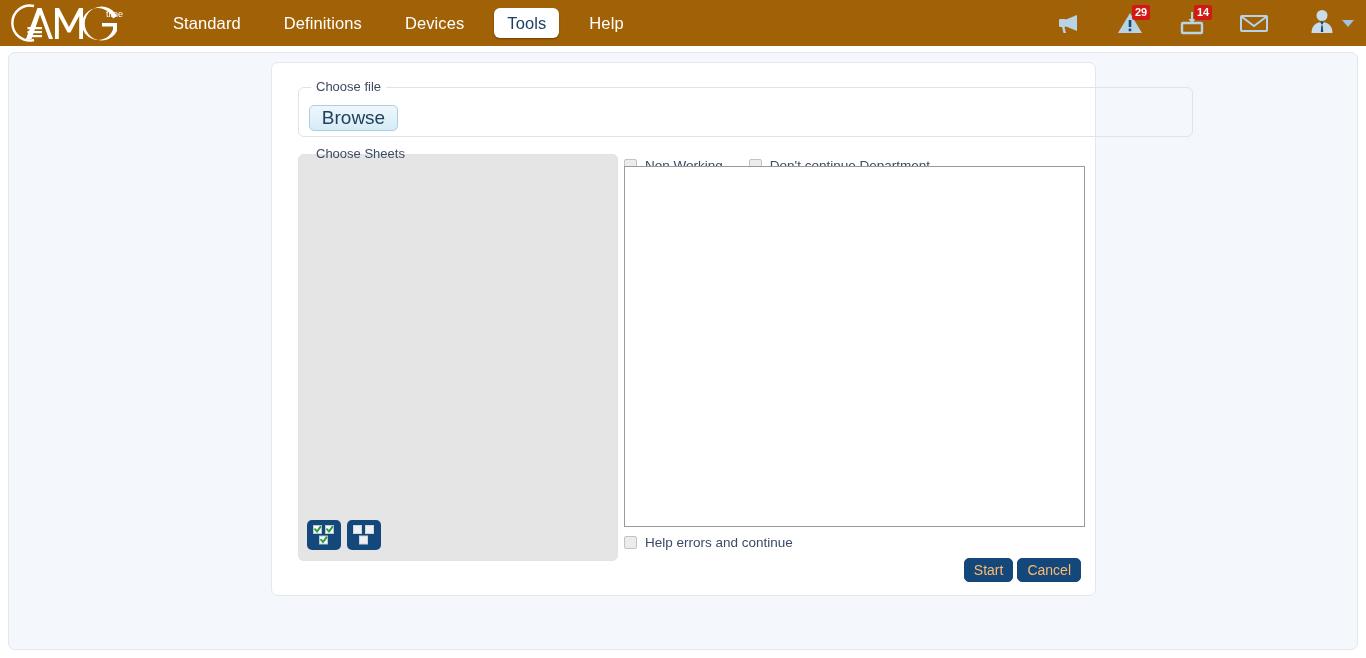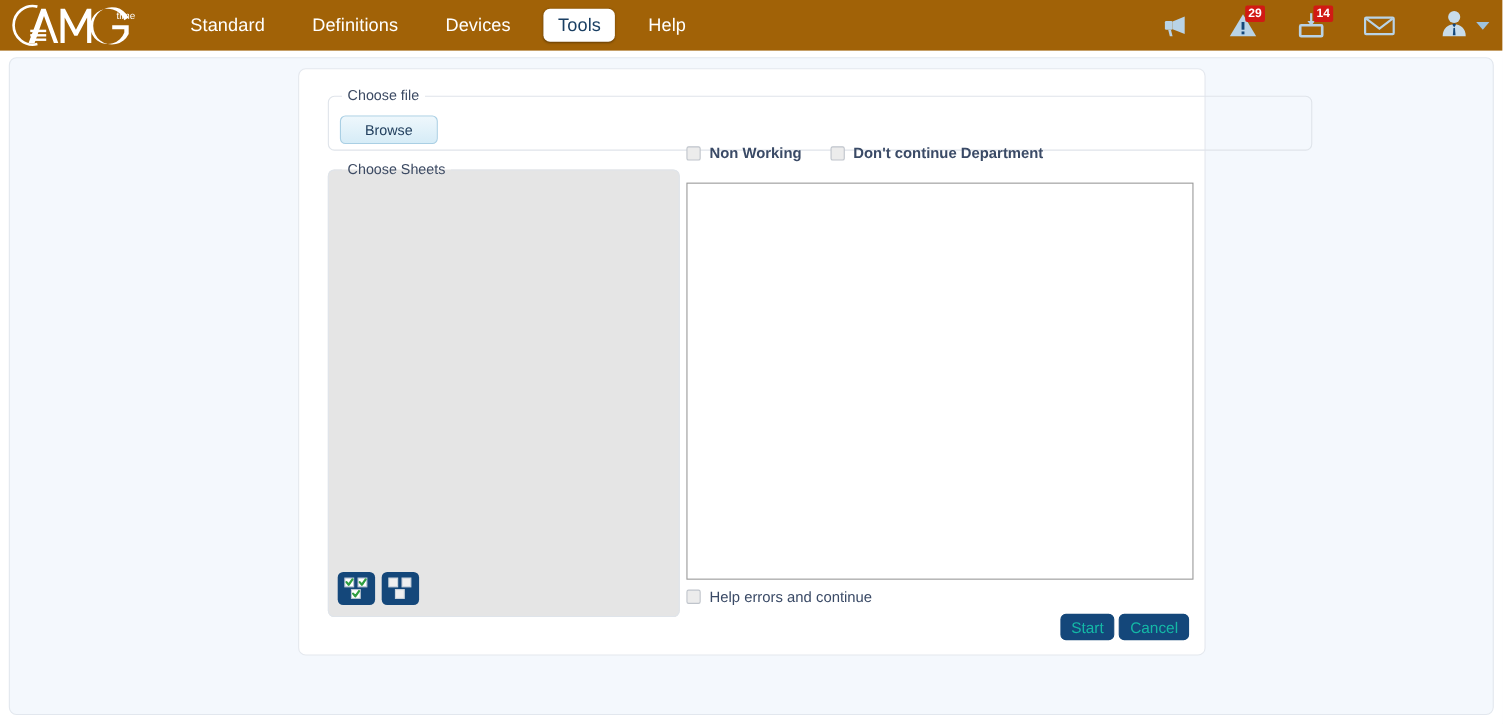--- a/index.html
+++ b/index.html
@@ -169,21 +169,21 @@
   #browse-button {
     position: absolute;
     left: 10px;
     top: 11px;
     width: 89px;
     height: 26px;
     background: linear-gradient(to bottom, #eef7fc 0%, #d6ecf7 100%);
     border: 1px solid #a9cfe4;
     border-radius: 5px;
     color: #23405f;
-    font-size: 13px;
+    font-size: 19px;
     font-family: "Liberation Sans", sans-serif;
     cursor: pointer;
     padding: 0;
   }
 
   #fs-choose-sheets {
     left: 26px;
     top: 84px;
     width: 320px;
     height: 414px;
@@ -212,25 +212,24 @@
     align-items: center;
     justify-content: center;
     padding: 0;
   }
   .icon-btn svg { display: block; }
 
   
   #opt-row {
     position: absolute;
     left: 352px;
-    top: 66px;
+    top: 92px;
     display: flex;
     align-items: center;
     height: 20px;
-    font-weight: bold;
   }
   .cb-wrap {
     display: flex;
     align-items: center;
     cursor: pointer;
     white-space: nowrap;
   }
   .cb {
     width: 13px;
     height: 13px;
@@ -273,21 +272,21 @@
 
   #action-buttons {
     position: absolute;
     right: 14px;
     top: 495px;
     display: flex;
     gap: 4px;
   }
   .pbtn {
     background: #14477a;
-    color: #14b8a6;
+    color: #fdba74;
     border: 1px solid #14477a;
     border-radius: 5px;
     font-size: 14px;
     font-family: "Liberation Sans", sans-serif;
     height: 24px;
     padding: 0 9px;
     cursor: pointer;
     line-height: 22px;
   }
 </style>

